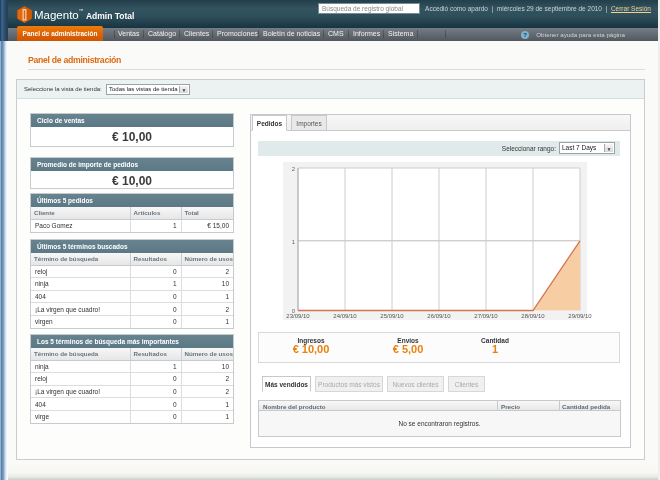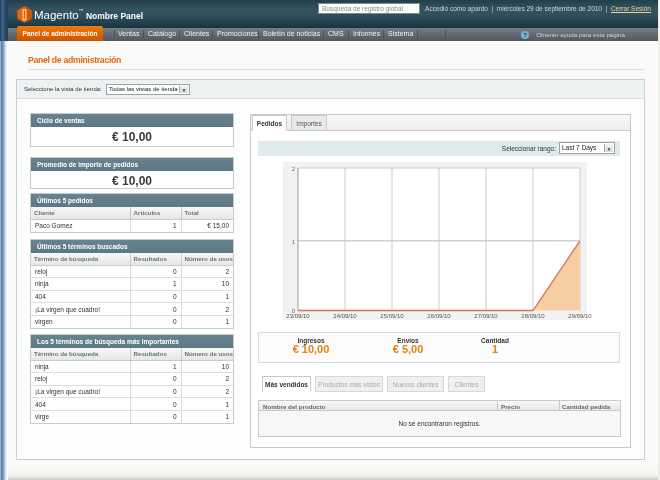--- a/index.html
+++ b/index.html
@@ -93,21 +93,21 @@
   <div class="abs" id="header"></div>
   <div class="abs" id="logo">
     <svg width="15" height="17" viewBox="0 0 15 17">
       <polygon points="7.5,0 15,4.2 15,12.8 7.5,17 0,12.8 0,4.2" fill="#b84d07"></polygon>
       <polygon points="7.5,0.6 14.3,4.5 14.3,12.5 7.5,16.4 0.7,12.5 0.7,4.5" fill="#e2680c"></polygon>
       <polygon points="7.5,0.6 14.3,4.5 14.3,12.5 7.5,16.4" fill="#cf5a08"></polygon>
       <rect x="5.6" y="3.2" width="3.8" height="11.2" fill="#f7e9d8"></rect>
       <rect x="6.6" y="4.2" width="1.8" height="9.2" fill="#d96708"></rect>
     </svg>
   </div>
-  <div class="abs" id="brand">Magento<span class="tm">™</span> <b>Nombre Panel</b></div>
+  <div class="abs" id="brand">Magento<span class="tm">™</span> <b>Admin Total</b></div>
   <div class="abs" id="search">Búsqueda de registro global</div>
   <div class="abs" id="hright">Accedió como apardo &nbsp;|&nbsp; miércoles 29 de septiembre de 2010 &nbsp;|&nbsp; <a href="#">Cerrar Sesión</a></div>
 
   <div class="abs" id="nav">
     <span class="nitem" style="left:110px;">Ventas</span>
     <span class="nitem" style="left:140px;">Catálogo</span>
     <span class="nitem" style="left:176px;">Clientes</span>
     <span class="nitem" style="left:209px;">Promociones</span>
     <span class="nitem" style="left:255px;">Boletín de noticias</span>
     <span class="nitem" style="left:320px;">CMS</span>

